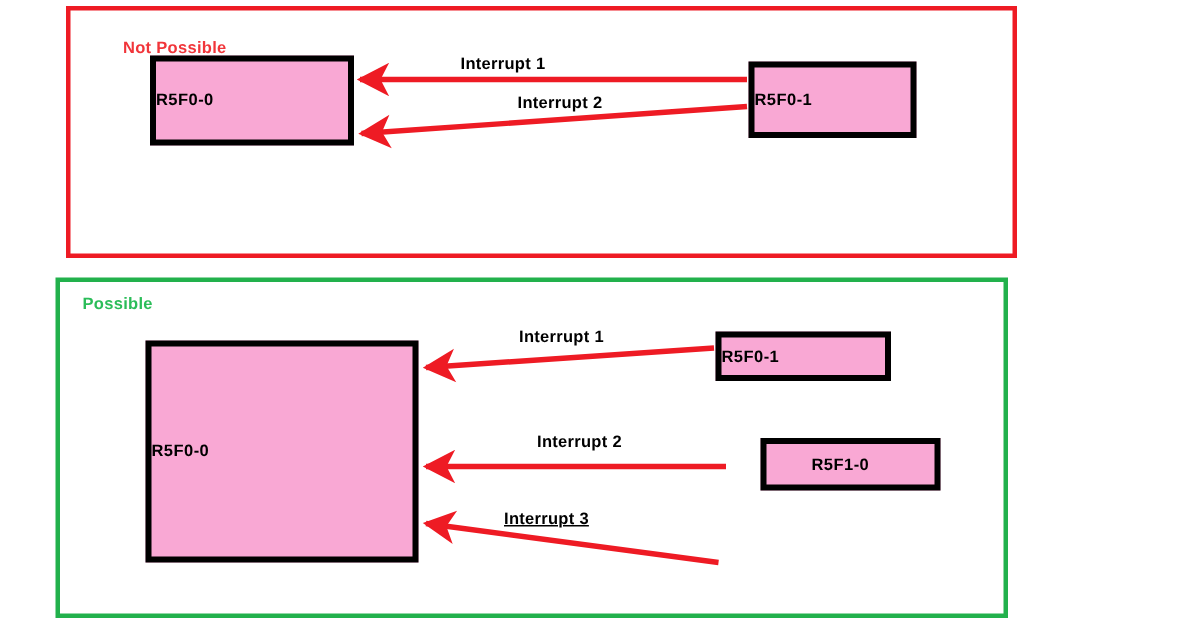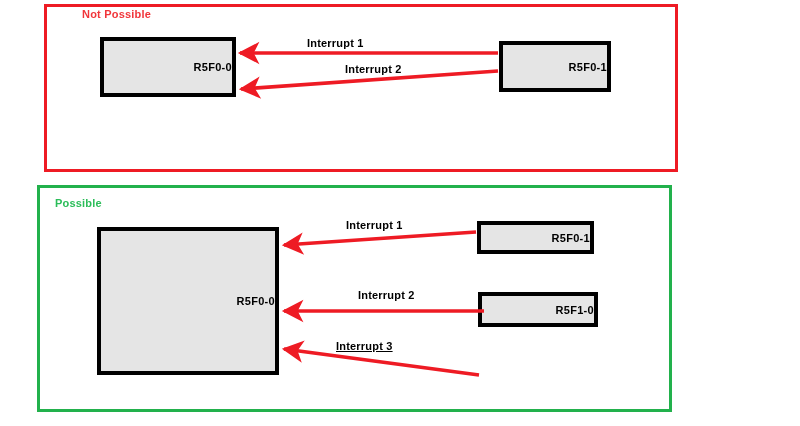--- a/index.html
+++ b/index.html
@@ -50,25 +50,25 @@
   }
   .title-possible {
     left: 18px;
     top: 12px;
     color: #2bbd59;
     text-align: right;
   }
   .node-box {
     position: absolute;
     box-sizing: border-box;
-    background: #e5e5e5;
+    background: #f9a8d4;
     border: 4px solid #000000;
     display: flex;
     align-items: center;
-    justify-content: flex-end;
+    justify-content: flex-start;
   }
   .node-label {
     font-size: 11px;
     font-weight: bold;
     color: #000000;
     letter-spacing: 0.3px;
     white-space: nowrap;
   }
   .edge-label {
     position: absolute;
@@ -86,21 +86,21 @@
     height: 426px;
     pointer-events: none;
   }
 </style>
 </head>
 <body>
 
 <div id="canvas">
 
   <div class="panel panel-not-possible"></div>
-  <div class="panel-title title-not-possible" style="left:58px; top:8px;padding-left:24px;">Not Possible</div>
+  <div class="panel-title title-not-possible" style="left:58px; top:26px;padding-left:24px;">Not Possible</div>
 
   <div class="node-box" style="left:100px; top:37px; width:136px; height:60px;">
     <span class="node-label">R5F0-0</span>
   </div>
 
   <div class="node-box" style="left:499px; top:41px; width:112px; height:51px;">
     <span class="node-label">R5F0-1</span>
   </div>
 
   <div class="edge-label" style="left:307px; top:37px;">Interrupt 1</div>
@@ -111,21 +111,21 @@
   <div class="panel-title title-possible" style="left:55px; top:197px;">Possible</div>
 
   <div class="node-box" style="left:97px; top:227px; width:182px; height:148px;">
     <span class="node-label">R5F0-0</span>
   </div>
 
   <div class="node-box" style="left:477px; top:221px; width:117px; height:33px;">
     <span class="node-label">R5F0-1</span>
   </div>
 
-  <div class="node-box" style="left:478px; top:292px; width:120px; height:35px;">
+  <div class="node-box" style="left:507px; top:292px; width:120px; height:35px;padding-left:30px;">
     <span class="node-label">R5F1-0</span>
   </div>
 
 
   <div class="edge-label" style="left:346px; top:219px;">Interrupt 1</div>
 
   <div class="edge-label" style="left:358px; top:289px;">Interrupt 2</div>
 
   <div class="edge-label" style="left:336px; top:340px;text-decoration:underline;">Interrupt 3</div>
 

